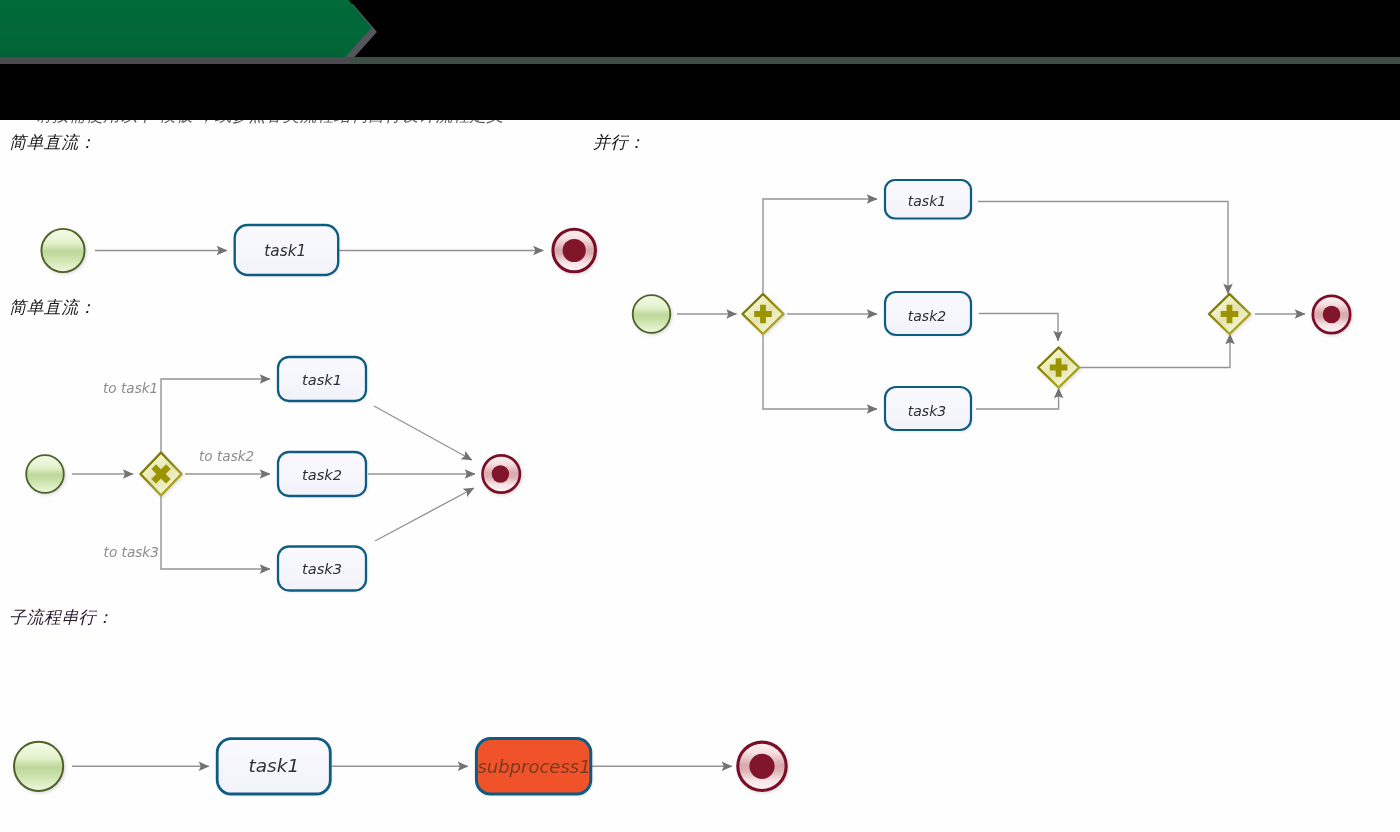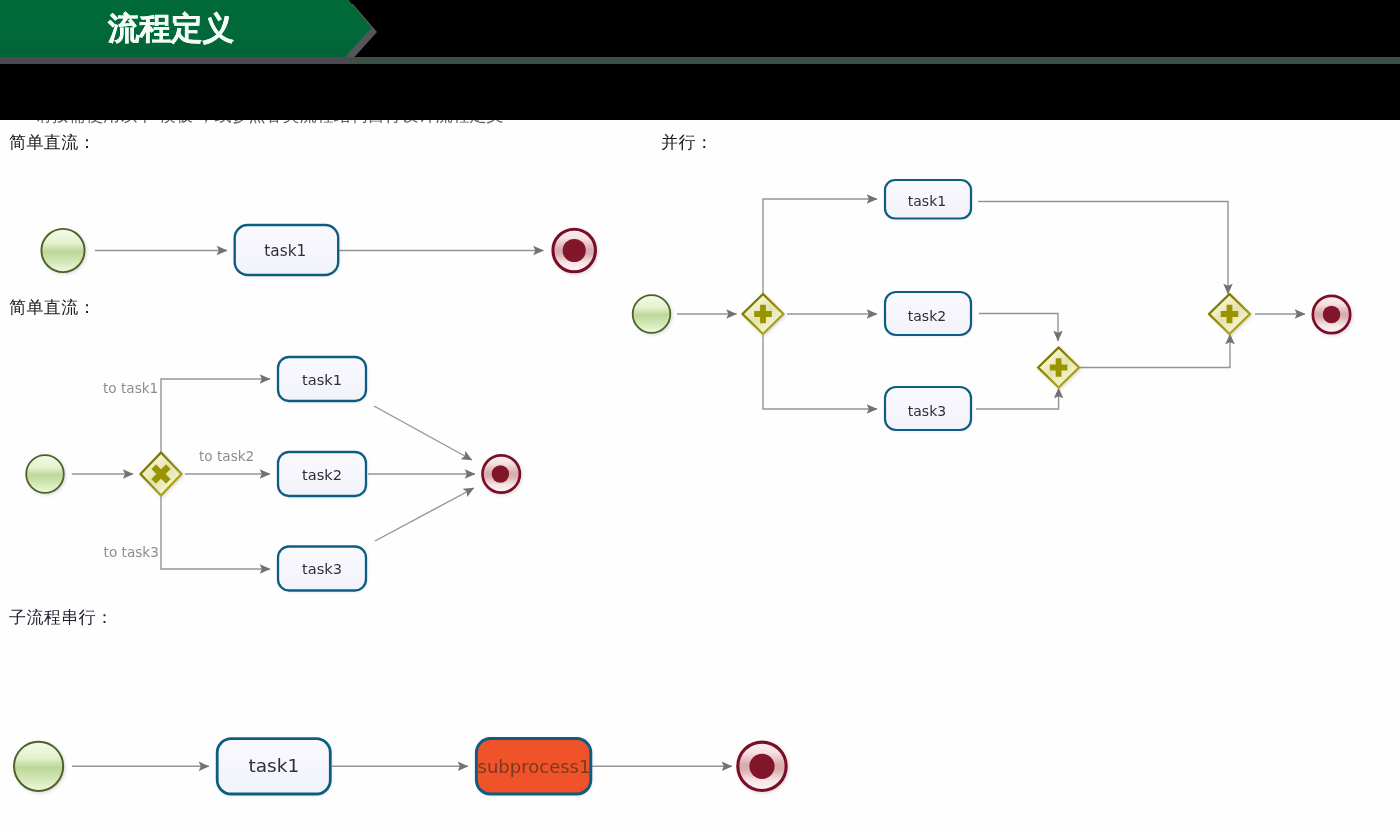--- a/index.html
+++ b/index.html
@@ -17,21 +17,21 @@
       background:#3e4f46;}
   .banner-rule2{position:absolute;left:0;top:57px;width:350px;height:6.5px;
       background:#4a4a50;}
   .banner-title{position:absolute;left:108px;top:8px;
       font-size:31.5px;font-weight:bold;color:#f4fbf6;letter-spacing:0px;
       -webkit-text-stroke:0.35px #f4fbf6;
       font-family:"Liberation Sans",sans-serif;}
 
   
   .content{position:absolute;left:0;top:64px;width:1400px;height:768px;
-      background:#fefefe;overflow:hidden;}
+      background:#fefefe;overflow:hidden;font-style:italic;}
   .clip-row{position:absolute;left:0;top:56px;width:1400px;height:5px;
       overflow:hidden;}
   .clip-row .txt{position:absolute;left:35px;top:-14.4px;font-size:17px;
       color:#5e5e5e;white-space:nowrap;line-height:20px;}
   .black-mask{position:absolute;left:0;top:0;width:1400px;height:55.6px;
       background:#000;}
 
   .sec-label{position:absolute;font-size:17px;color:#181818;white-space:nowrap;
       letter-spacing:0.4px;}
   .sec-label.sub{color:#231a2e;text-align:center;}
@@ -50,36 +50,35 @@
       <defs>
         <linearGradient id="bgr" x1="0" y1="0" x2="0" y2="1">
           <stop offset="0" stop-color="#016a38"></stop>
           <stop offset="0.62" stop-color="#00683a"></stop>
           <stop offset="1" stop-color="#016335"></stop>
         </linearGradient>
       </defs>
       <path d="M-4,4 L353,4 L377,32 L350,62 L-4,62 Z" fill="#55555c"></path>
       <path d="M0,0 L348.6,0 L371.5,28 L344.5,57.5 L0,57.5 Z" fill="url(#bgr)"></path>
     </svg>
-    <div class="banner-title">流程定义</div>
     <div class="banner-rule"></div>
     <div class="banner-rule2"></div>
   </div>
 
   <div class="content">
 
     <div class="black-mask"></div>
 
     <div class="clip-row">
       <div class="txt">请按需使用以下 模板 ，或参照各类流程结构自行设计流程定义</div>
     </div>
 
     <div class="sec-label" style="left:9px;top:67px">简单直流：</div>
     <div class="sec-label" style="left:9px;top:232px">简单直流：</div>
-    <div class="sec-label" style="left:661px;top:67px">并行：</div>
+    <div class="sec-label" style="left:593px;top:67px">并行：</div>
     <div class="sec-label sub" style="left:9px;top:542px">子流程串行：</div>
 
     <svg width="0" height="0" style="position:absolute" aria-hidden="true">
       <defs>
         <linearGradient id="gStart" x1="0" y1="0" x2="0" y2="1">
           <stop offset="0.00" stop-color="#f4fbea"></stop>
           <stop offset="0.33" stop-color="#e3f2cc"></stop>
           <stop offset="0.52" stop-color="#bdd79a"></stop>
           <stop offset="0.70" stop-color="#cce3ad"></stop>
           <stop offset="1.00" stop-color="#eef8df"></stop>

